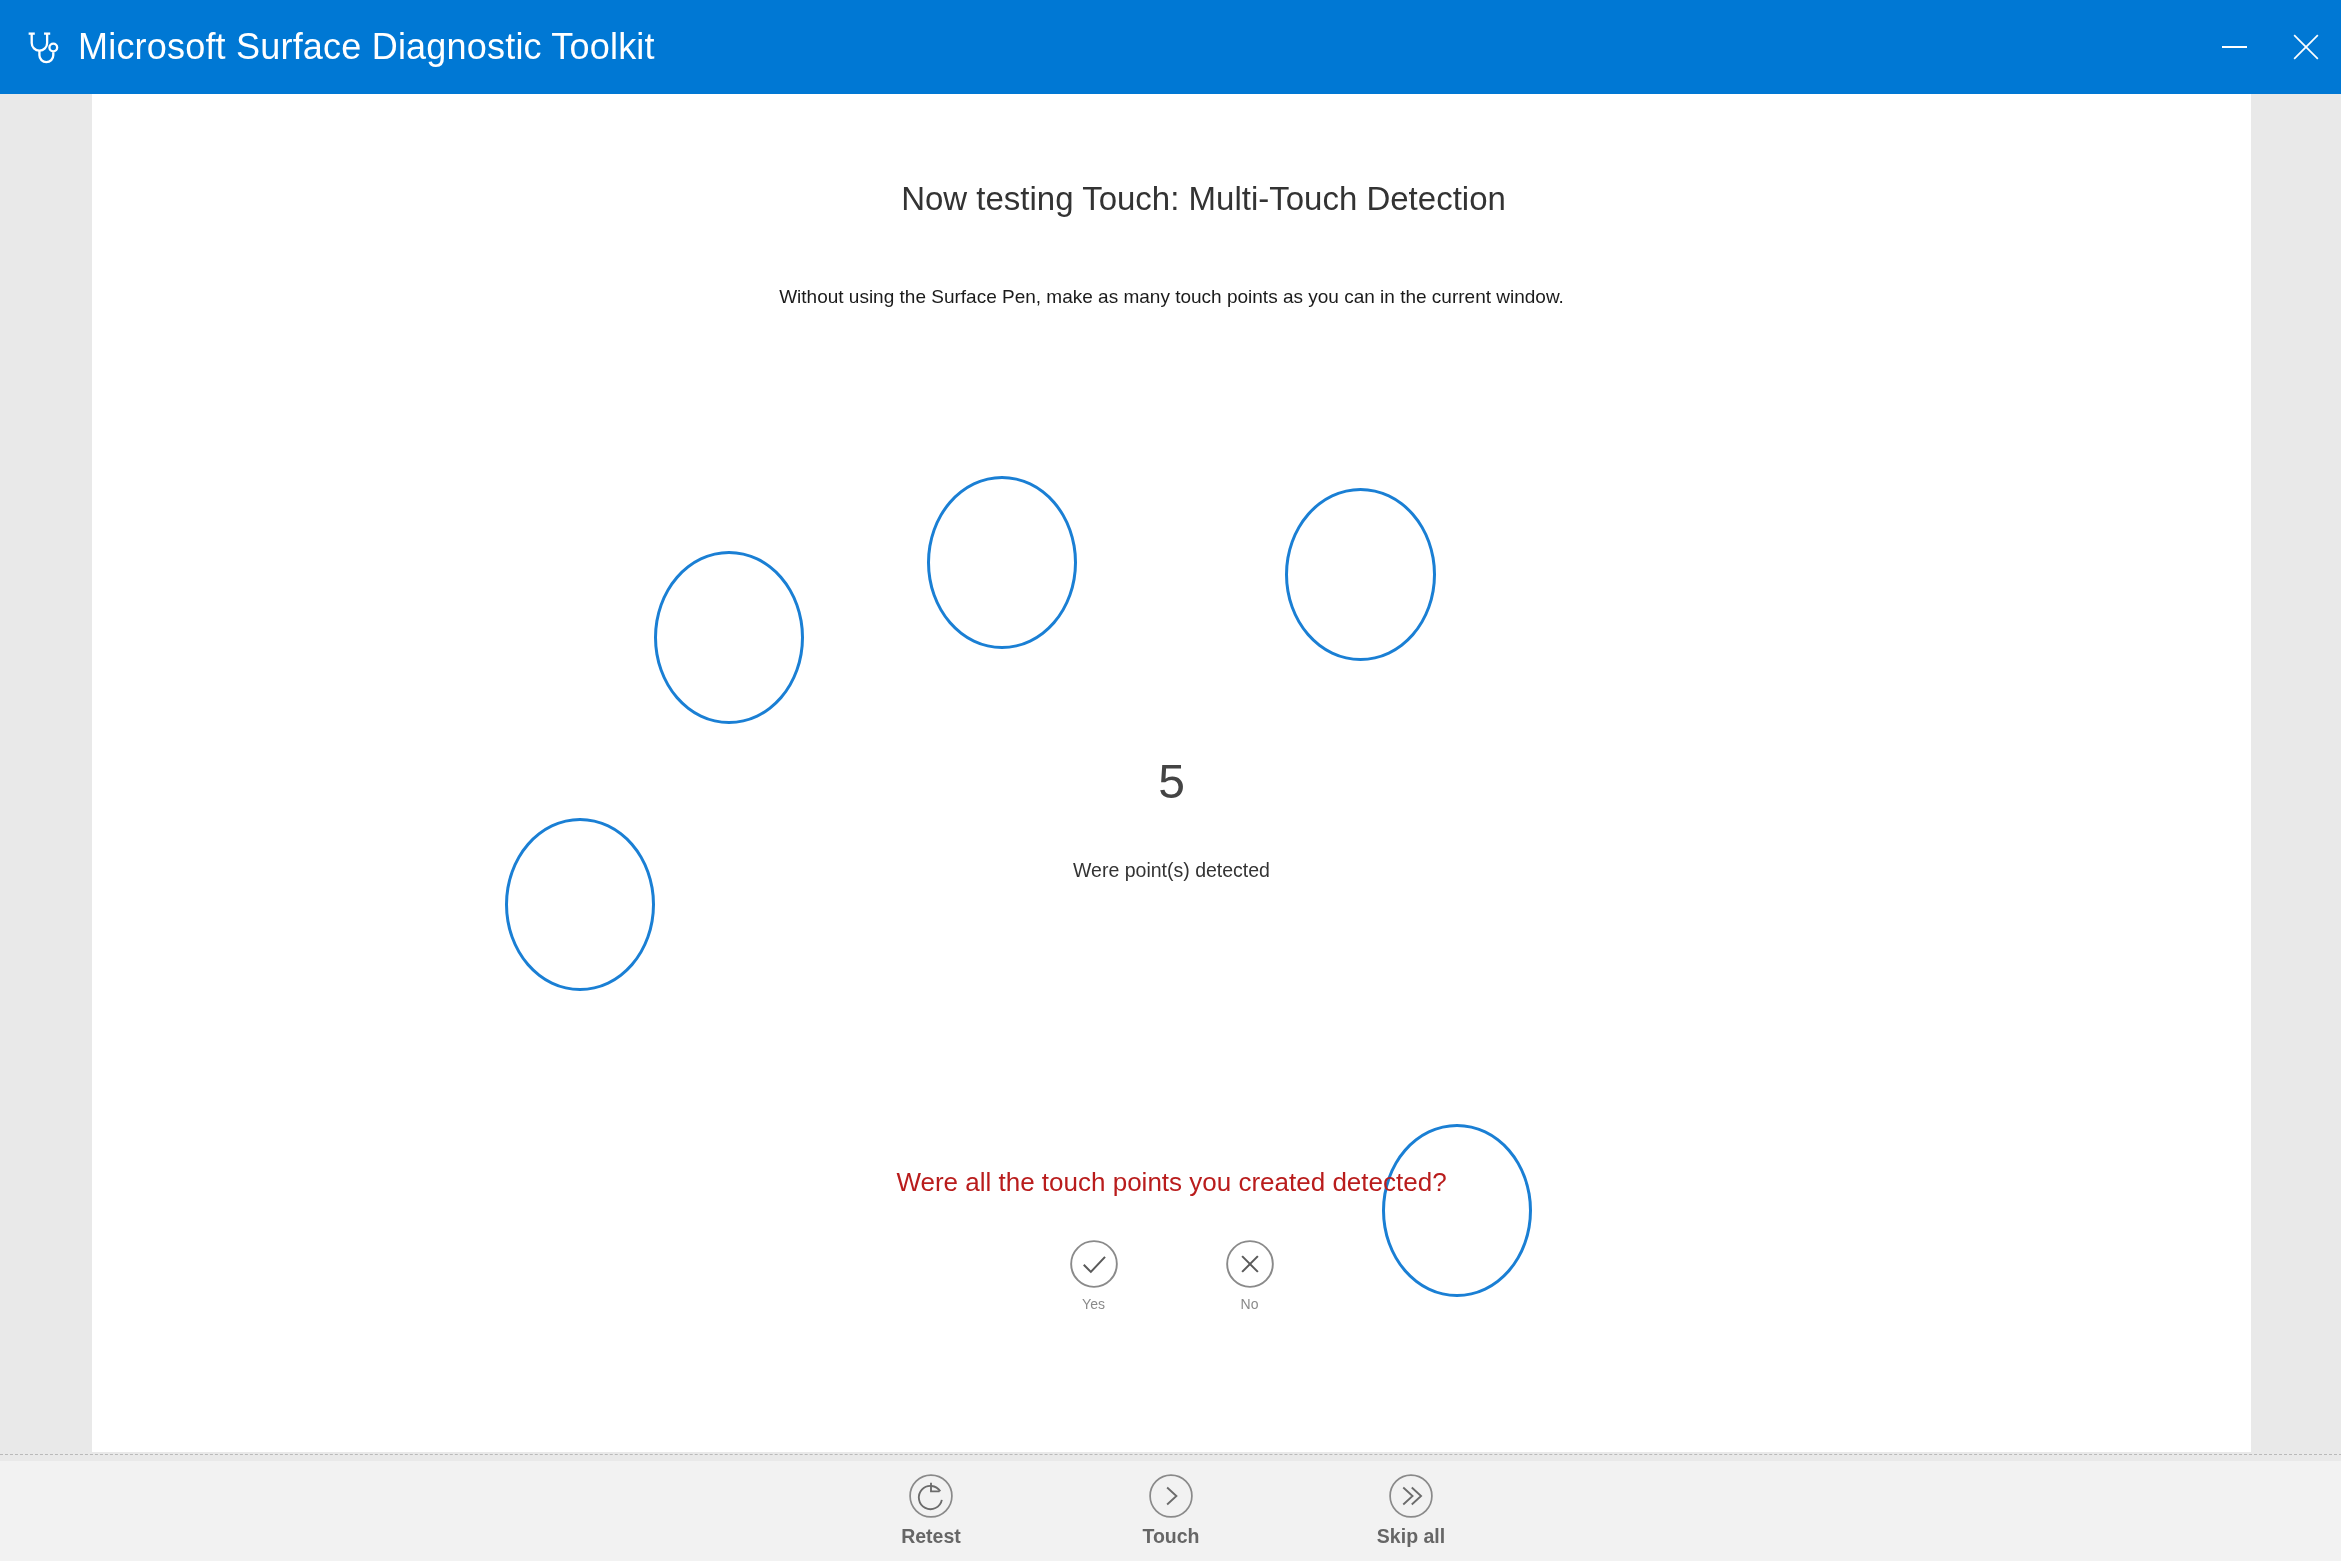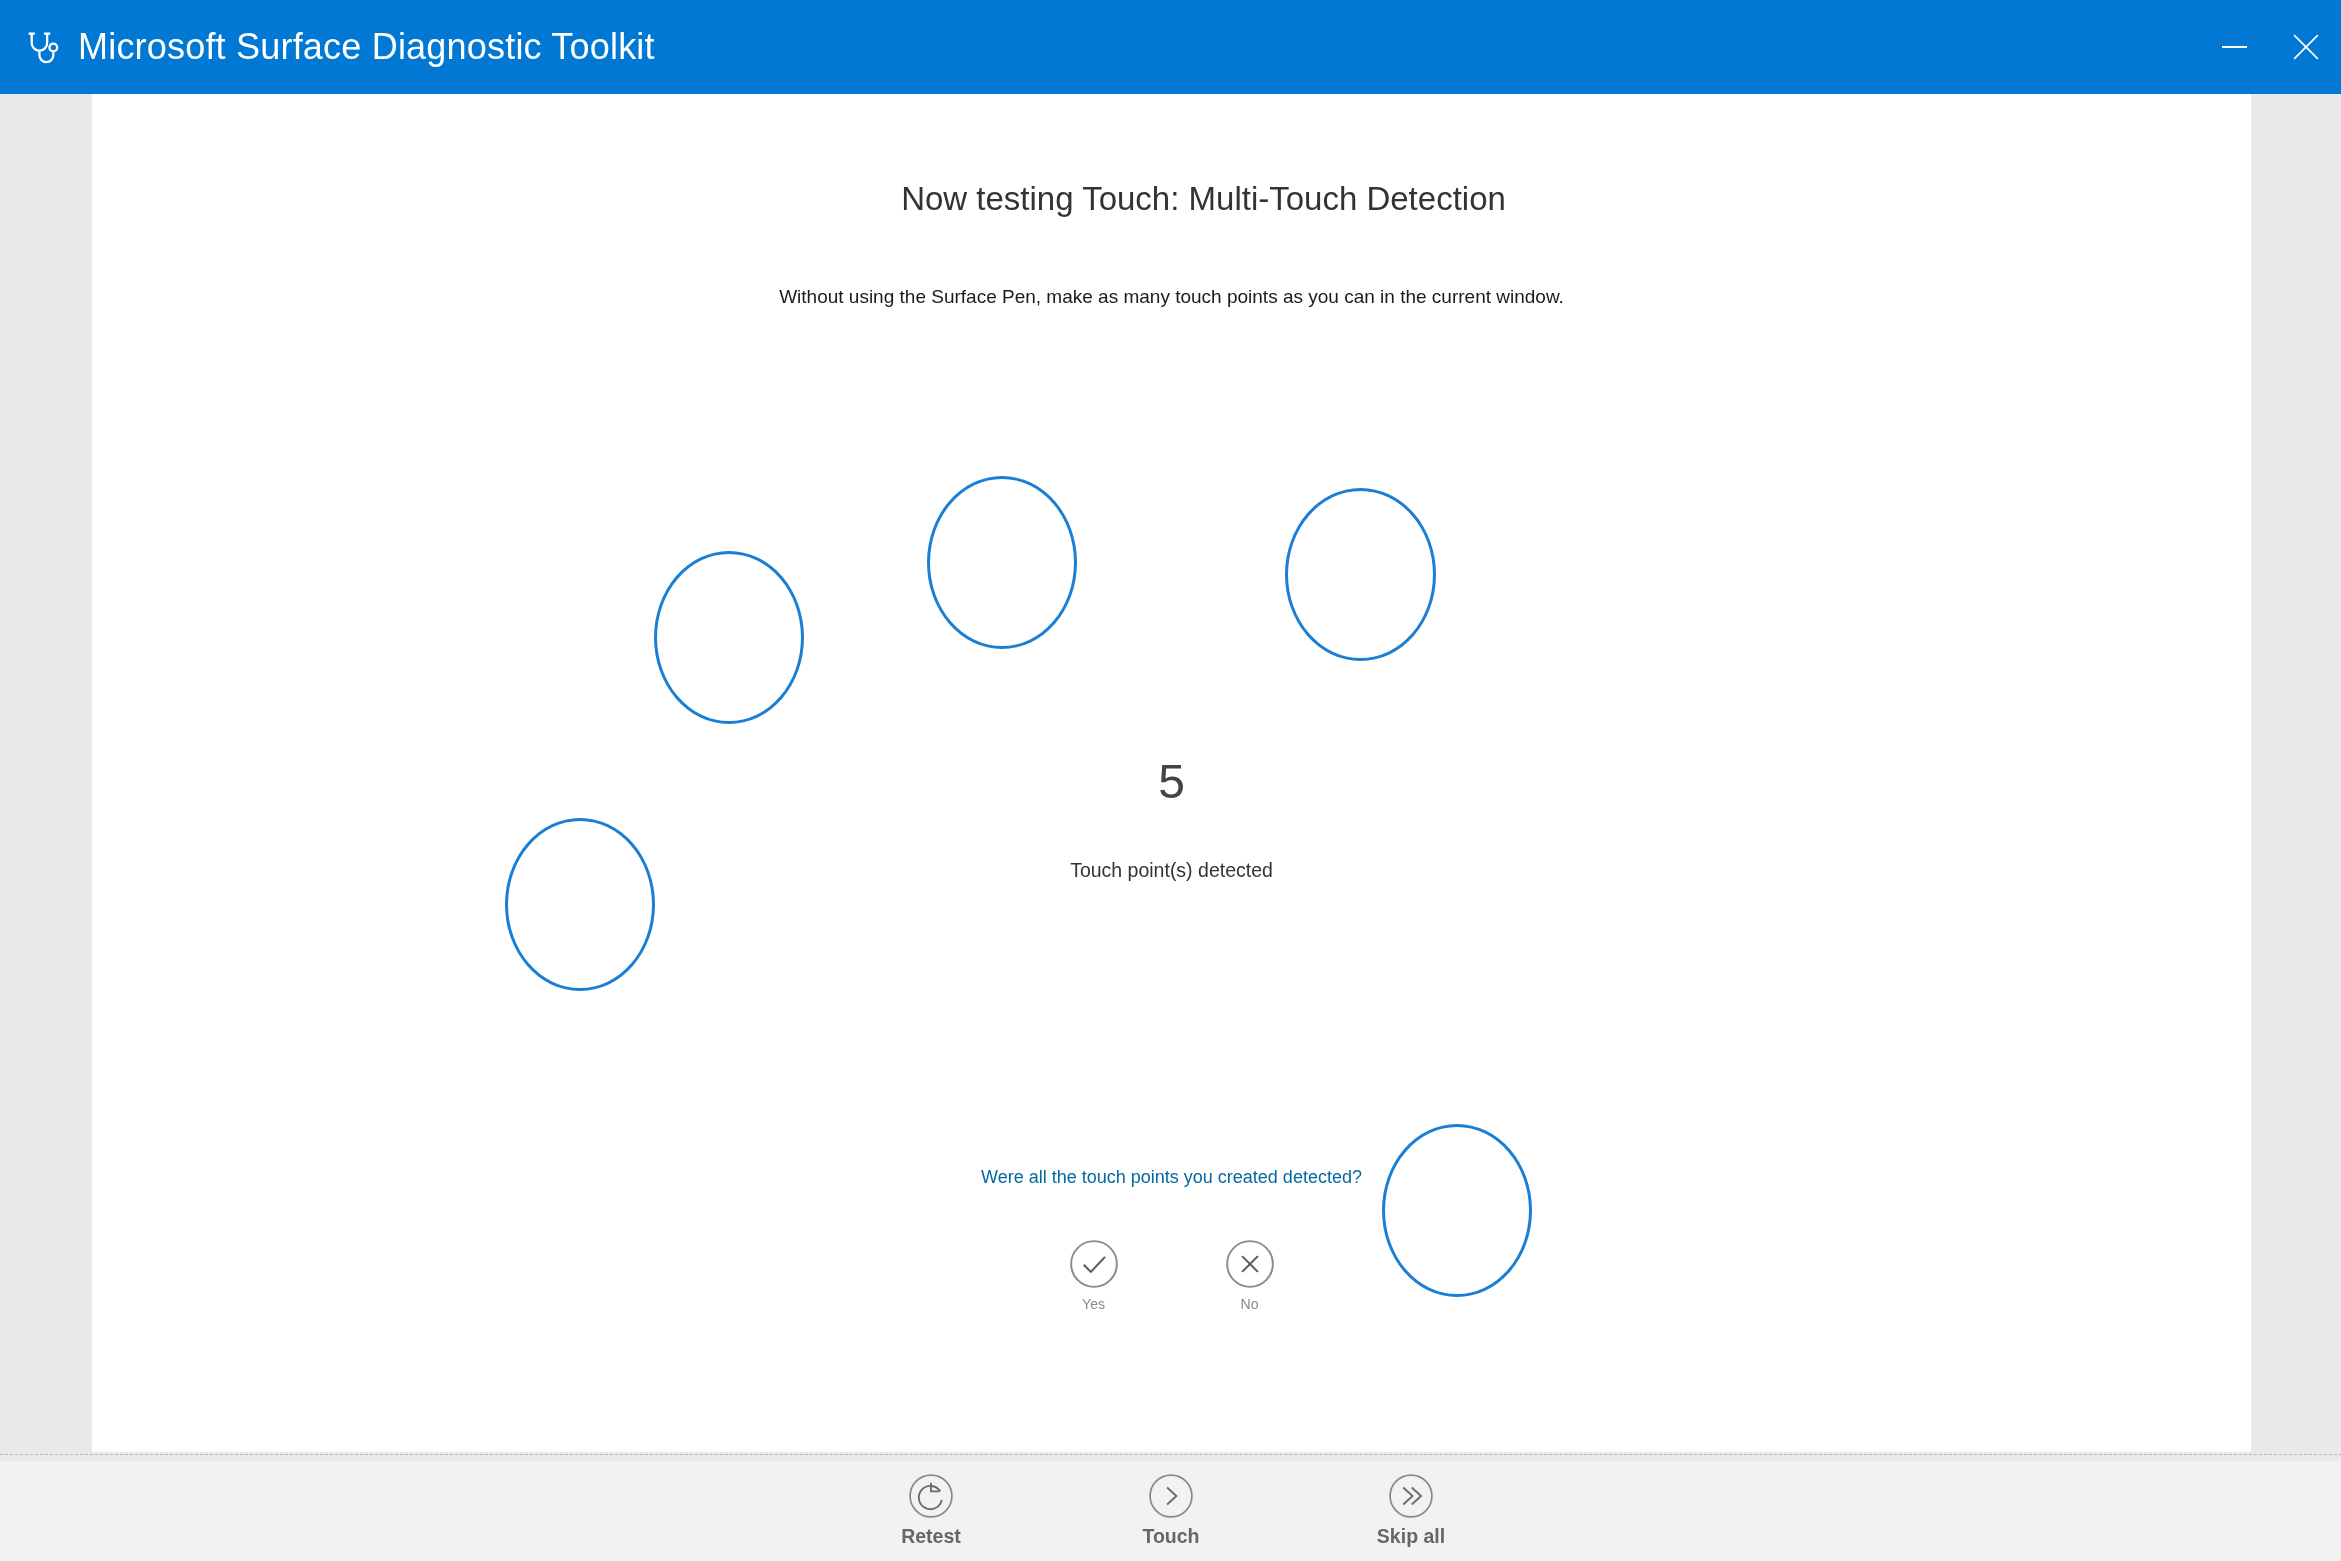--- a/index.html
+++ b/index.html
@@ -120,22 +120,22 @@
     text-align: center;
     font-size: 19.5px;
     color: #333333;
   }
   .question {
     position: absolute;
     left: 0;
     top: 1073px;
     width: 2159px;
     text-align: center;
-    font-size: 18px;
-    color: #0369a1;
+    font-size: 26px;
+    color: #b91c1c;
   }
   
   .answers {
     position: absolute;
     left: 0;
     top: 1144px;
     width: 2159px;
     display: flex;
     justify-content: center;
     gap: 55px;
@@ -251,21 +251,21 @@
       <div class="instructions-text">Without using the Surface Pen, make as many touch points as you can in the current window.</div>
     </div>
 
     <div class="touch-circle" style="left: 562px; top: 457px; width: 150px; height: 173px; border-color: rgb(26, 127, 212);"></div>
     <div class="touch-circle" style="left: 835px; top: 382px; width: 150px; height: 173px; border-color: rgb(26, 127, 212);"></div>
     <div class="touch-circle" style="left: 1193px; top: 394px; width: 151px; height: 173px; border-color: rgb(26, 127, 212);"></div>
     <div class="touch-circle" style="left: 413px; top: 724px; width: 150px; height: 173px; border-color: rgb(26, 127, 212);"></div>
     <div class="touch-circle" style="left: 1290px; top: 1030px; width: 150px; height: 173px; border-color: rgb(26, 127, 212);"></div>
 
     <div class="count-number">5</div>
-    <div class="count-caption">Touch point(s) detected</div>
+    <div class="count-caption">Were point(s) detected</div>
 
     <div class="question">Were all the touch points you created detected?</div>
 
     <div class="answers">
       <div class="answer-btn">
         <svg width="52" height="52" viewBox="0 0 66 66" aria-hidden="true">
           <circle cx="33" cy="33" r="29" fill="none" stroke="#8a8a8a" stroke-width="2.4"></circle>
           <polyline points="20,34 29,43 47,24" fill="none" stroke="#5a5a5a" stroke-width="2.6"></polyline>
         </svg>
         <div class="answer-label">Yes</div>

